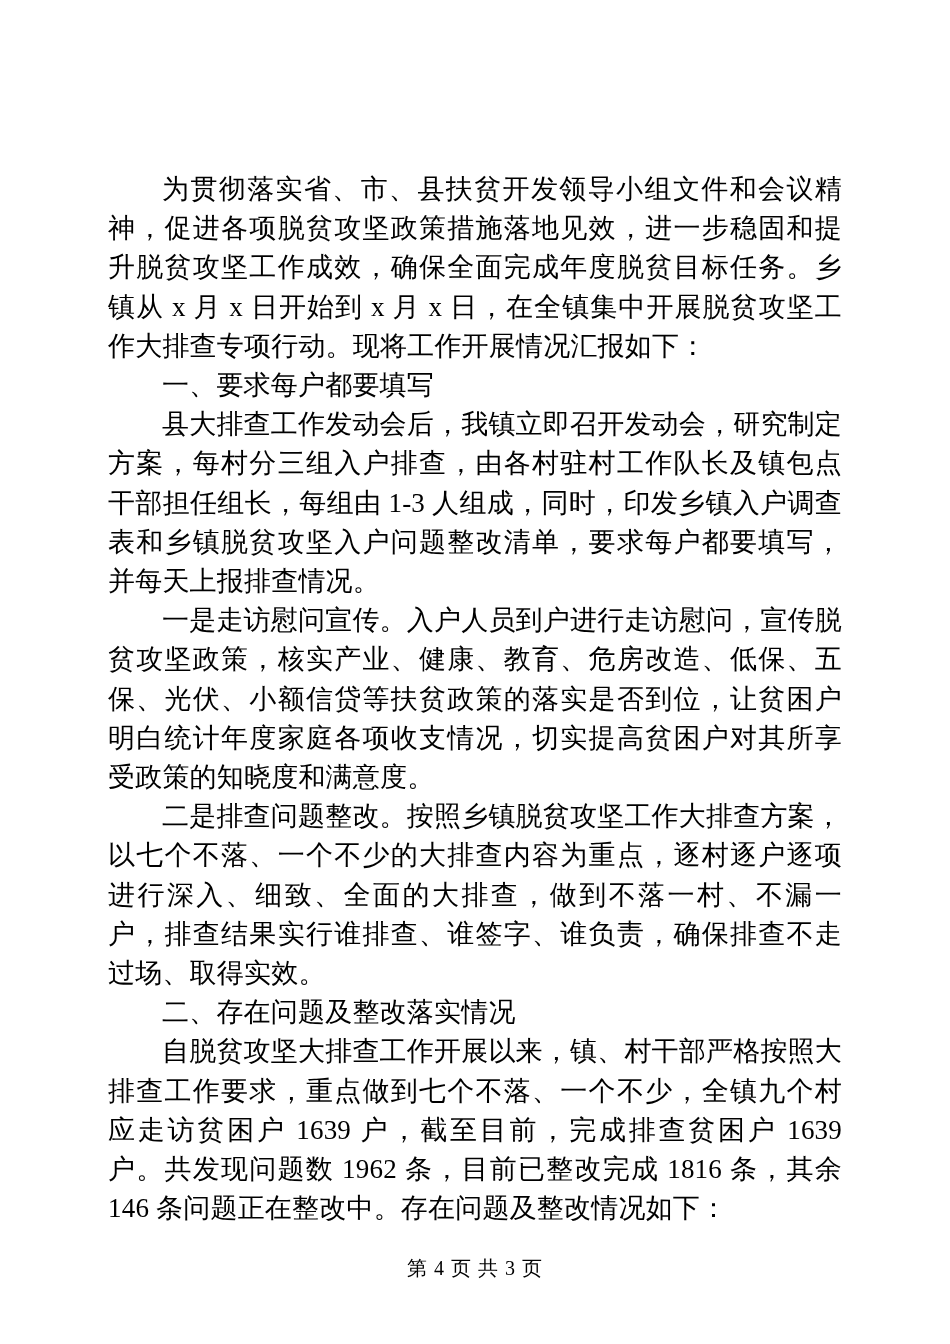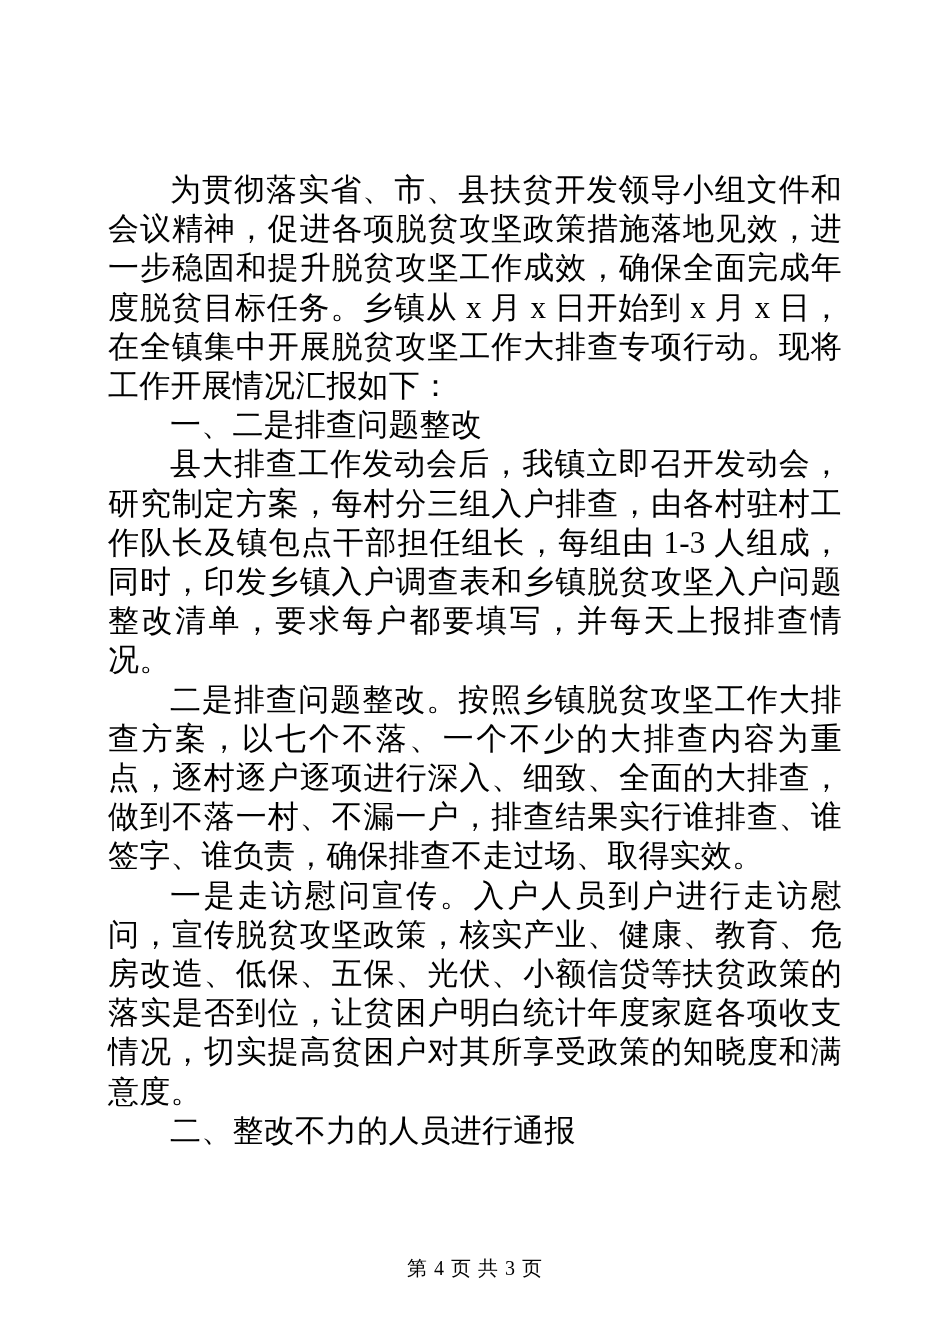--- a/index.html
+++ b/index.html
@@ -27,21 +27,21 @@
     font-weight: bold;
     font-size: 30px;
     line-height: 42px;
     text-align: center;
     letter-spacing: 0px;
     margin: 0 0 14px 0;
     white-space: nowrap;
   }
   .body-text {
     font-family: "Liberation Serif", "DejaVu Serif", serif;
-    font-size: 31px;
+    font-size: 27px;
     line-height: 39.2px;
     text-align: justify;
     text-align-last: left;
     text-justify: inter-ideograph;
     margin: 0;
     letter-spacing: 0.2px;
   }
   .body-text p {
     margin: 0;
     text-indent: 2em;
@@ -58,22 +58,23 @@
   }
 </style>
 </head>
 <body>
 
 <div class="page">
 
 
   <div class="body-text">
     <p>为贯彻落实省、市、县扶贫开发领导小组文件和会议精神，促进各项脱贫攻坚政策措施落地见效，进一步稳固和提升脱贫攻坚工作成效，确保全面完成年度脱贫目标任务。乡镇从 x 月 x 日开始到 x 月 x 日，在全镇集中开展脱贫攻坚工作大排查专项行动。现将工作开展情况汇报如下：</p>
-    <p>一、二是排查问题整改</p>
+    <p>一、要求每户都要填写</p>
     <p>县大排查工作发动会后，我镇立即召开发动会，研究制定方案，每村分三组入户排查，由各村驻村工作队长及镇包点干部担任组长，每组由 1-3 人组成，同时，印发乡镇入户调查表和乡镇脱贫攻坚入户问题整改清单，要求每户都要填写，并每天上报排查情况。</p>
+    <p>一是走访慰问宣传。入户人员到户进行走访慰问，宣传脱贫攻坚政策，核实产业、健康、教育、危房改造、低保、五保、光伏、小额信贷等扶贫政策的落实是否到位，让贫困户明白统计年度家庭各项收支情况，切实提高贫困户对其所享受政策的知晓度和满意度。</p>
     <p>二是排查问题整改。按照乡镇脱贫攻坚工作大排查方案，以七个不落、一个不少的大排查内容为重点，逐村逐户逐项进行深入、细致、全面的大排查，做到不落一村、不漏一户，排查结果实行谁排查、谁签字、谁负责，确保排查不走过场、取得实效。</p>
-    <p>一是走访慰问宣传。入户人员到户进行走访慰问，宣传脱贫攻坚政策，核实产业、健康、教育、危房改造、低保、五保、光伏、小额信贷等扶贫政策的落实是否到位，让贫困户明白统计年度家庭各项收支情况，切实提高贫困户对其所享受政策的知晓度和满意度。</p>
-    <p>二、整改不力的人员进行通报</p>
+    <p>二、存在问题及整改落实情况</p>
+    <p>自脱贫攻坚大排查工作开展以来，镇、村干部严格按照大排查工作要求，重点做到七个不落、一个不少，全镇九个村应走访贫困户 1639 户，截至目前，完成排查贫困户 1639 户。共发现问题数 1962 条，目前已整改完成 1816 条，其余 146 条问题正在整改中。存在问题及整改情况如下：</p>
   </div>
 
   <div class="footer">第 4 页  共 3 页</div>
 
 </div>
 
 </body></html>

